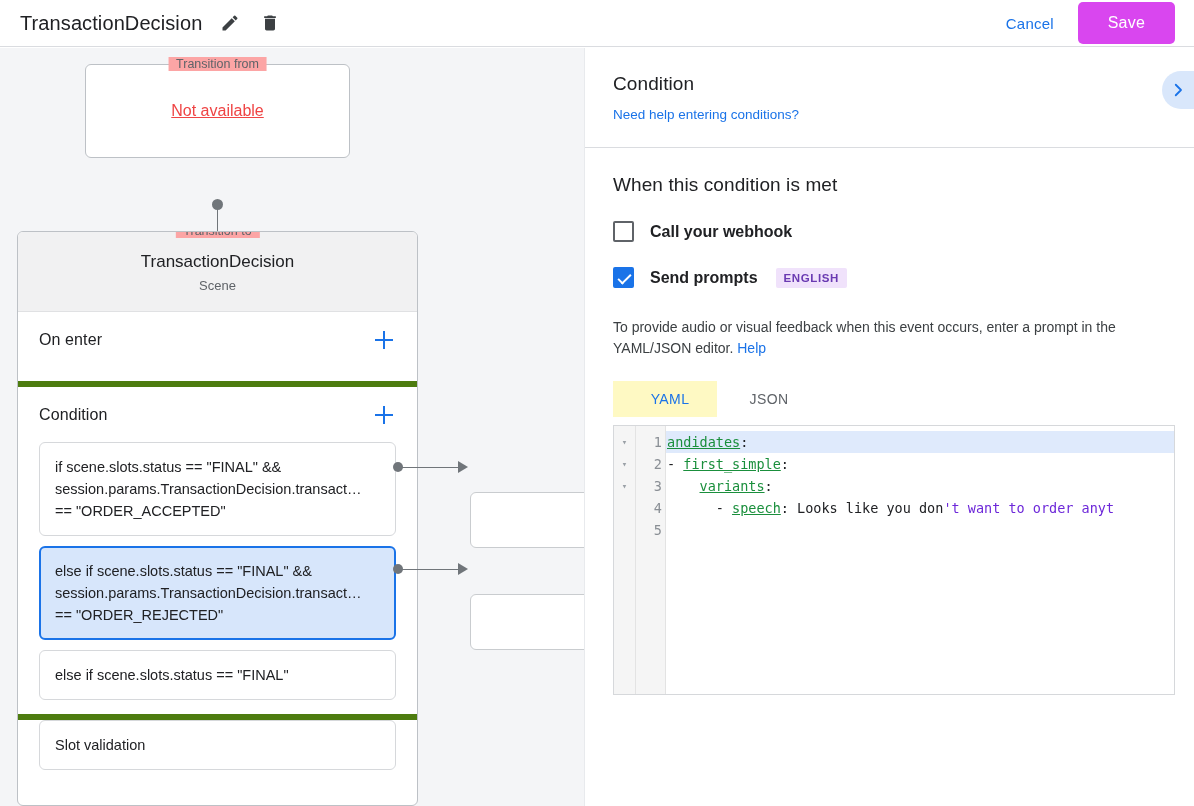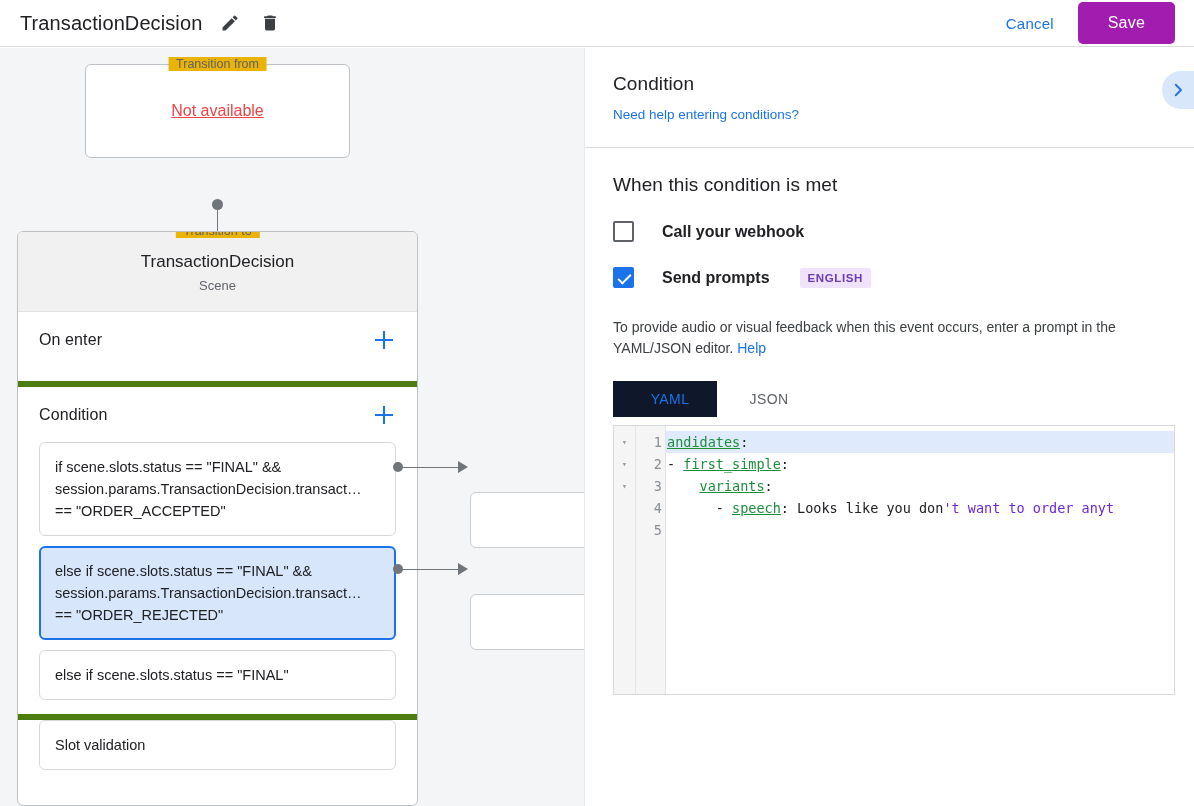--- a/index.html
+++ b/index.html
@@ -38,21 +38,21 @@
     color: #1a73e8;
     font-size: 15px;
     font-weight: 500;
     background: none; border: none;
     padding: 8px 14px;
     cursor: pointer;
     letter-spacing: .2px;
   }
   #save-btn {
     margin-left: 10px; margin-right: 19px;
-    background: #a21caf;
+    background: #d946ef;
     color: #ffffff;
     border: none;
     border-radius: 5px;
     height: 42px;
     padding: 12px 30px;
     font-size: 16px;
     font-weight: 500;
     letter-spacing: .2px;
     cursor: pointer;
   }
@@ -69,21 +69,21 @@
   
   .fieldcard {
     position: absolute;
     border: 1px solid #bdc1c6;
     border-radius: 6px;
     background: #ffffff;
   }
   .fieldlegend {
     position: absolute;
     top: -8px;
-    background: #eab308;
+    background: #fca5a5;
     padding: 0 8px;
     font-size: 12.5px;
     color: #5f6368;
     white-space: nowrap;
   }
 
   
   #transition-from {
     left: 85px; top: 16px; width: 265px; height: 94px;
     display: flex; align-items: center; justify-content: center;
@@ -237,21 +237,21 @@
     display: inline-block;
     margin-top: 12px;
     font-size: 13.5px;
     color: #1a73e8;
     cursor: pointer;
   }
 
   #panel-body { padding: 26px 28px 0 28px; }
   #when-title { font-size: 19px; color: #202124; letter-spacing: .1px; }
 
-  .check-row { display: flex; align-items: center; margin-top: 25px; gap: 12px; }
+  .check-row { display: flex; align-items: center; margin-top: 25px; }
   .cbox {
     width: 21px; height: 21px;
     border: 2px solid #5f6368;
     border-radius: 2px;
     background: #ffffff;
     cursor: pointer;
     flex: none;
   }
   .cbox.checked {
     background: #1a73e8;
@@ -292,21 +292,21 @@
 
   
   #tabs { display: flex; margin-top: 22px; }
   .tab {
     width: 104px; height: 36px;
     display: flex; align-items: center; justify-content: center;
     font-size: 14px; font-weight: 500; letter-spacing: .4px;
     color: #5f6368;
     cursor: pointer;
   }
-  .tab.active { background: #0f172a; color: #1a73e8; padding-left: 10px; }
+  .tab.active { background: #fef9c3; color: #1a73e8; padding-left: 10px; }
 
   
   #editor {
     margin-top: 8px;
     width: 562px; height: 270px;
     border: 1px solid #d6d8db;
     border-top: 1px solid #d6d8db;
     display: flex;
     overflow: hidden;
     background: #ffffff;

